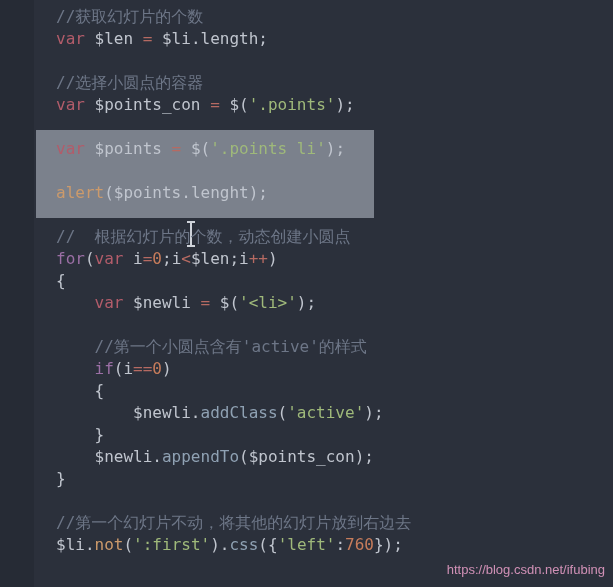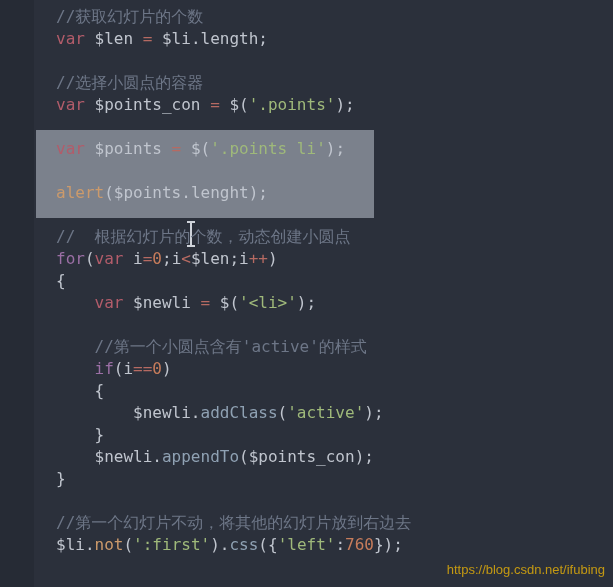--- a/index.html
+++ b/index.html
@@ -38,21 +38,21 @@
     background: #a6aeb8;
     opacity: 0.65;
     z-index: 0;
   }
   .watermark {
     position: absolute;
     right: 8px;
     bottom: 10px;
     font-family: Arial, sans-serif;
     font-size: 13px;
-    color: #eab308;
+    color: #f9a8d4;
     opacity: 0.8;
   }
   .tok-comment { color: #6d7687; }
   .tok-keyword { color: #b25c6a; }      
   .tok-keyword2 { color: #9b6fa5; }     
   .tok-def     { color: #c0c5ce; }      
   .tok-func    { color: #cc9a6b; }      
   .tok-method  { color: #8fa1b3; }      
   .tok-string  { color: #9fb97a; }
   .tok-num     { color: #c77c5b; }

